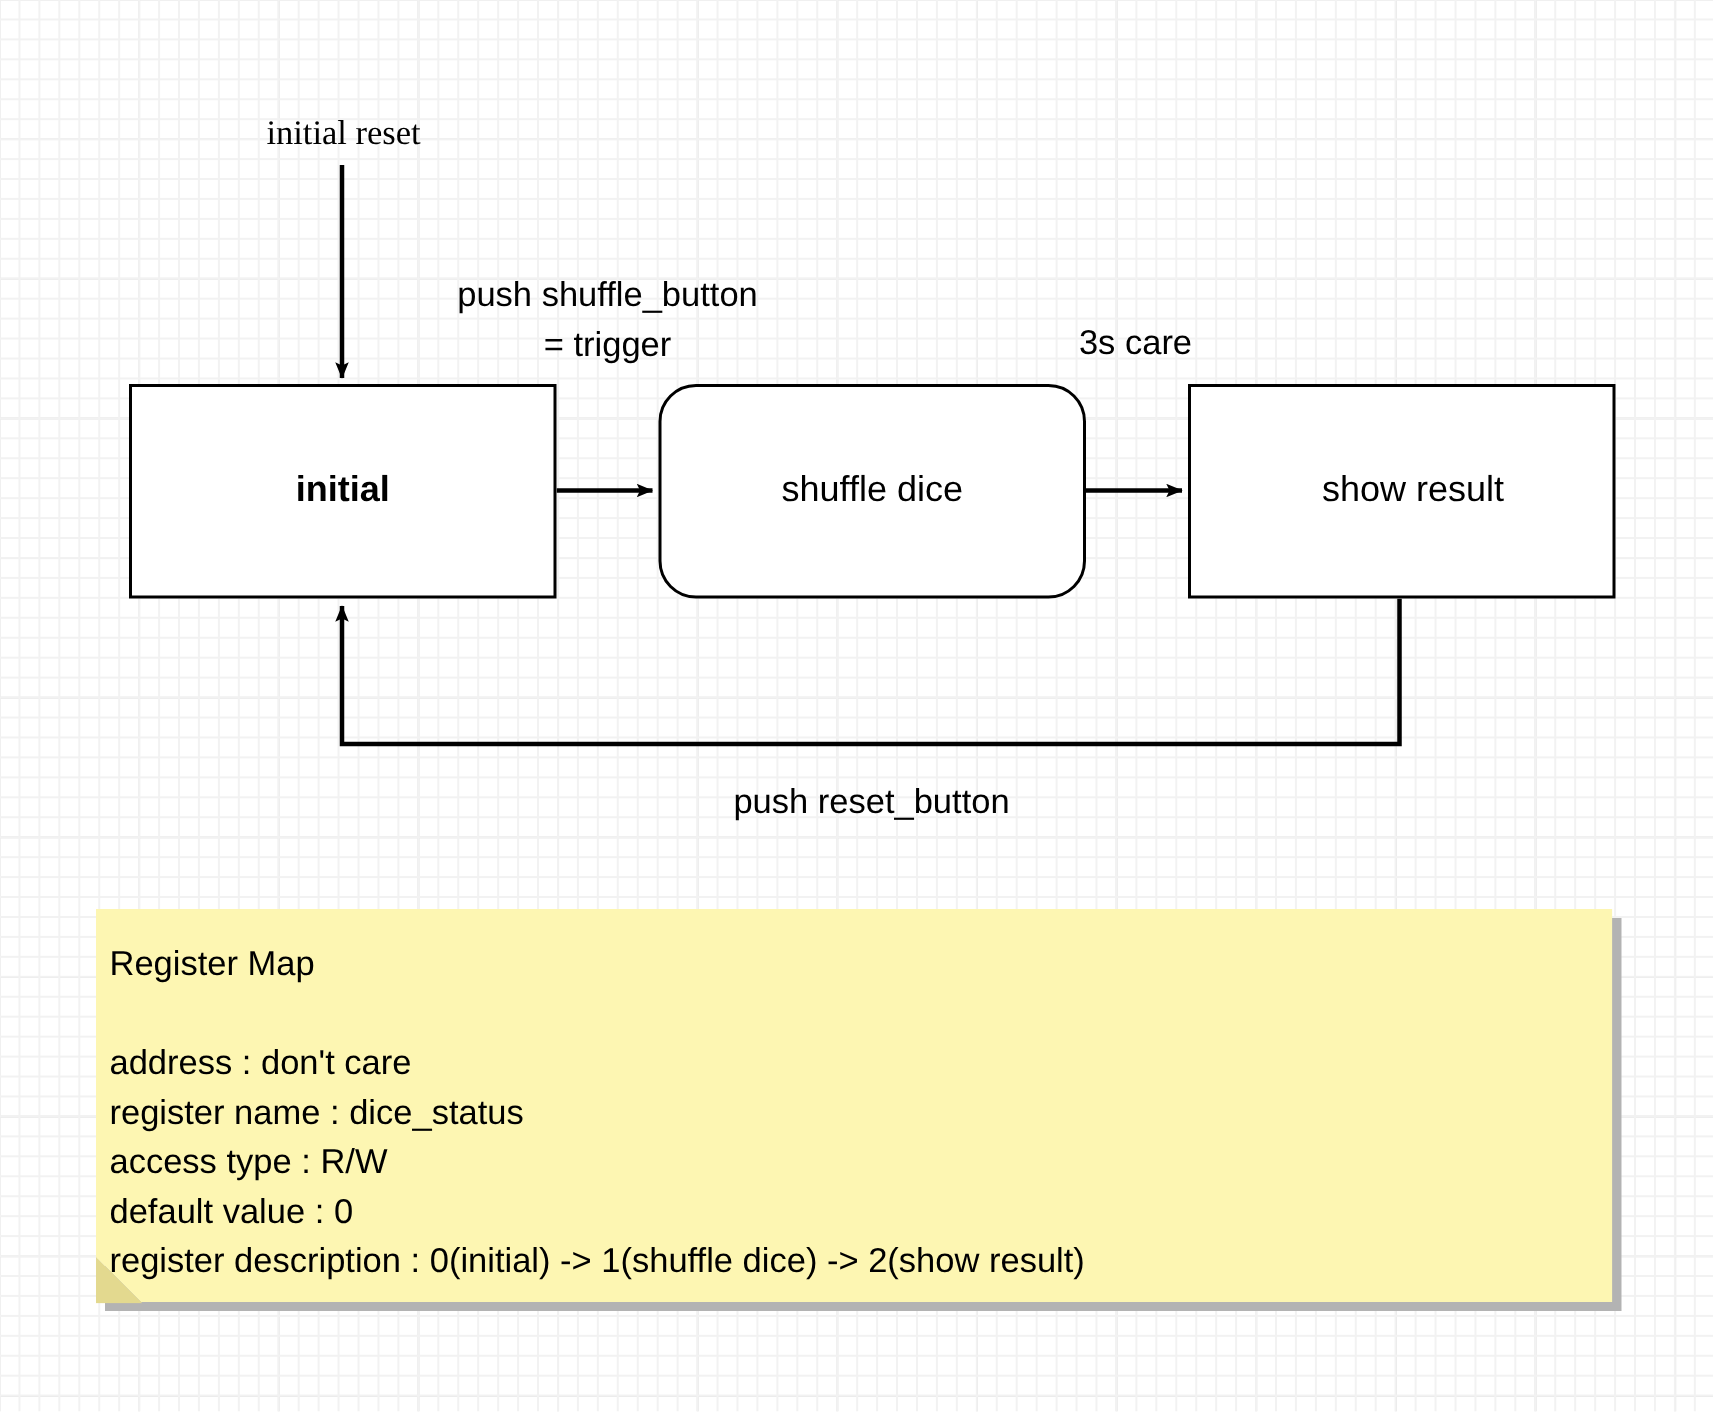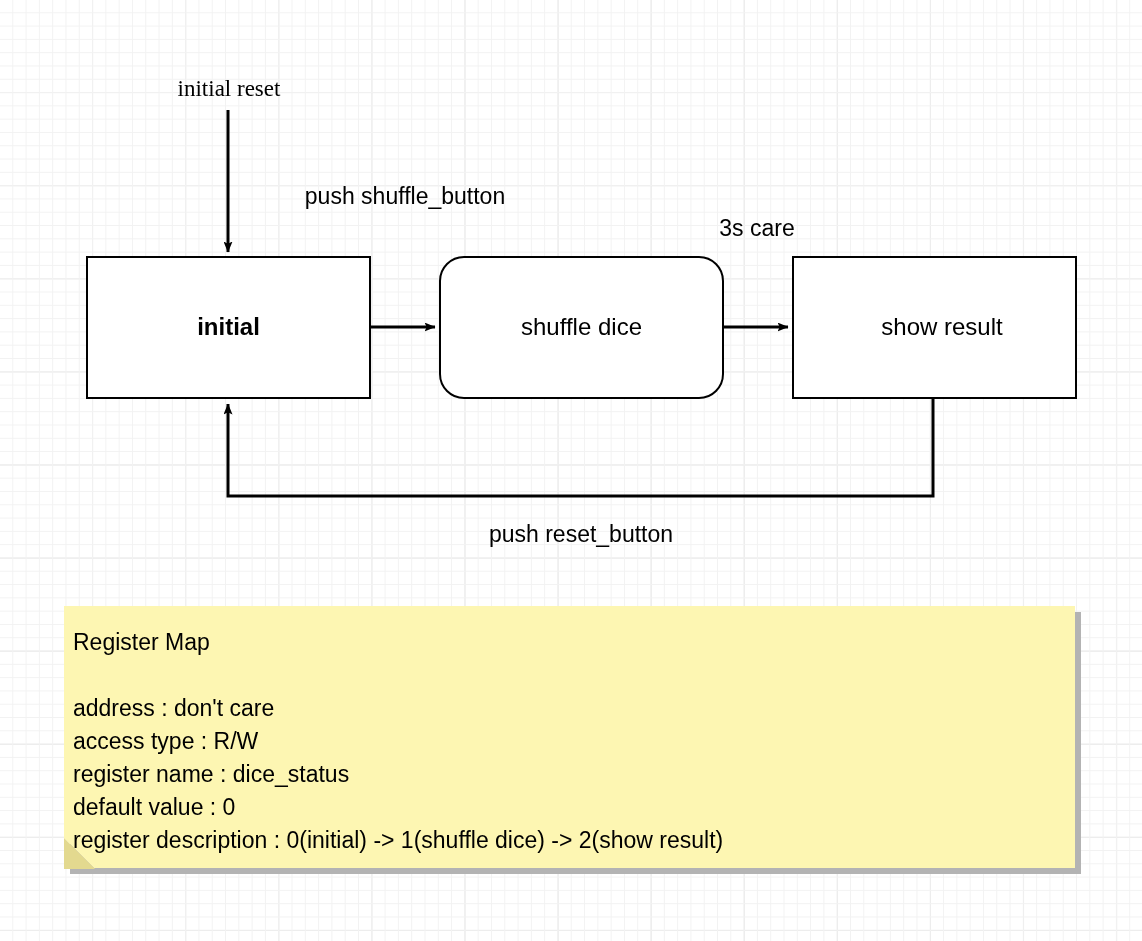--- a/index.html
+++ b/index.html
@@ -146,33 +146,34 @@
   </div>
 
   <div class="state-box" id="box-show-result">
     <span class="state-label">show result</span>
   </div>
 
   <div class="edge-label centered" id="label-initial-reset">initial reset</div>
 
   <div class="edge-label centered" id="label-push-shuffle">
     <div>push shuffle_button</div>
+    <div>= trigger</div>
   </div>
 
   <div class="edge-label centered" id="label-3s-later">3s care</div>
 
   <div class="edge-label centered" id="label-push-reset">push reset_button</div>
 
   <div id="note-shadow"></div>
 
   <div id="register-note">
     <div class="note-line">Register Map</div>
     <div class="note-line spacer"></div>
     <div class="note-line">address : don't care</div>
+    <div class="note-line">register name : dice_status</div>
     <div class="note-line">access type : R/W</div>
-    <div class="note-line">register name : dice_status</div>
     <div class="note-line">default value : 0</div>
     <div class="note-line">register description : 0(initial) -&gt; 1(shuffle dice) -&gt; 2(show result)</div>
   </div>
 
   <div id="note-fold"></div>
 
 </div>
 
 </body></html>

